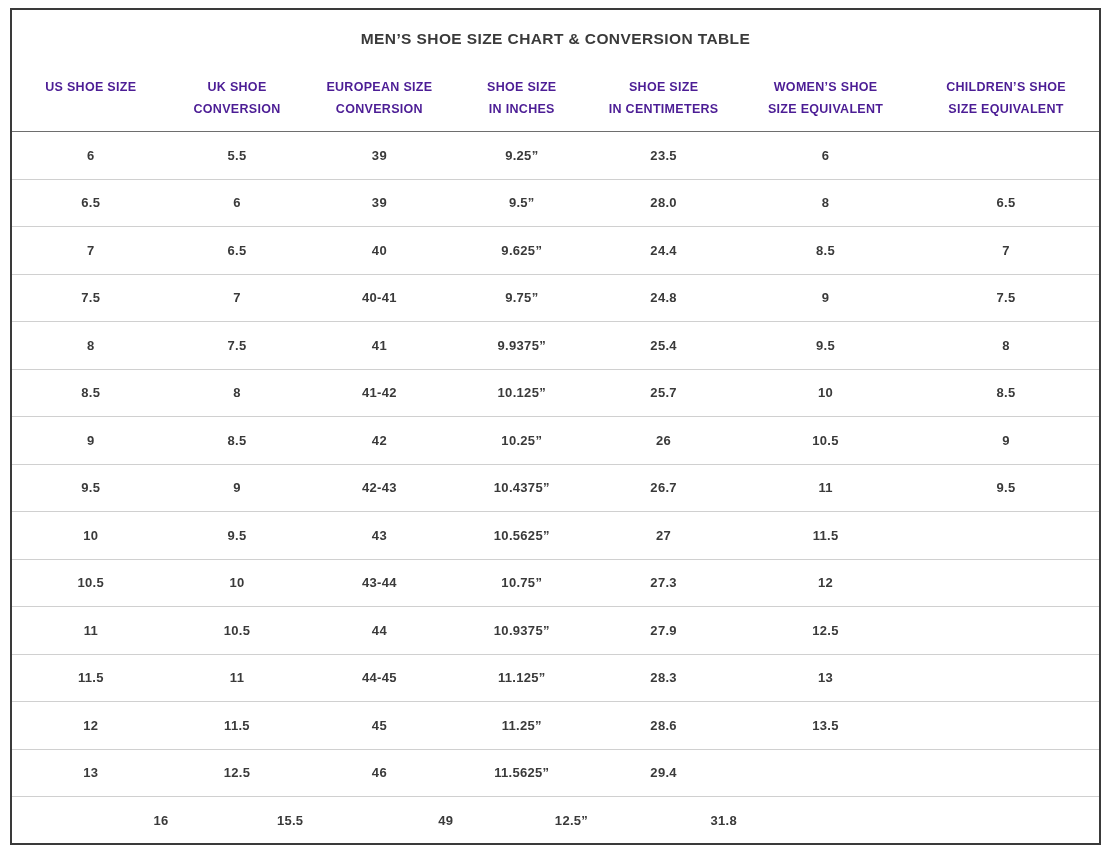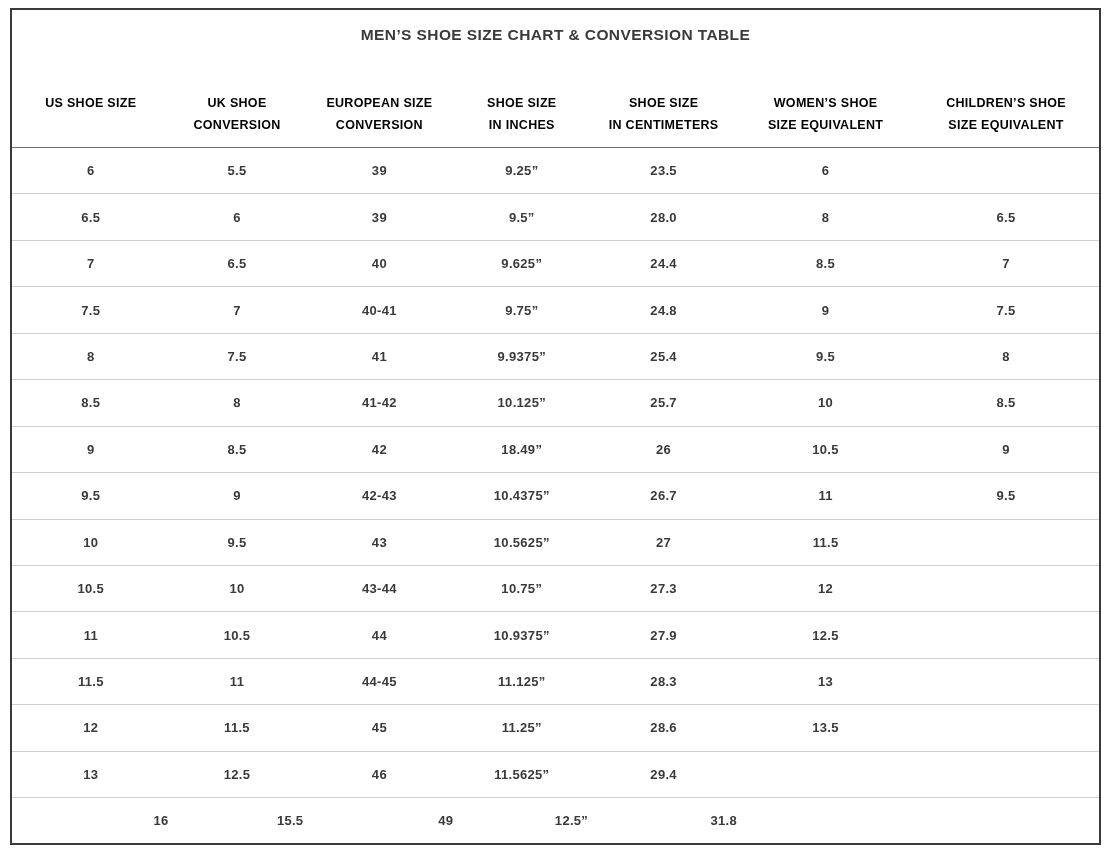--- a/index.html
+++ b/index.html
@@ -23,23 +23,22 @@
     bottom: 7px;
     border: 2px solid #3a3a3a;
     box-sizing: border-box;
     display: flex;
     flex-direction: column;
     background: #ffffff;
   }
   .title-bar {
     flex: 0 0 58px;
     display: flex;
-    align-items: flex-start;
+    align-items: center;
     justify-content: center;
-    margin-top: 16px;
   }
   .title {
     font-size: 15.5px;
     font-weight: bold;
     color: #3a3a3a;
     letter-spacing: 0.4px;
   }
   .table-area {
     flex: 1;
     display: flex;
@@ -49,21 +48,21 @@
     height: 100%;
     border-collapse: collapse;
     table-layout: fixed;
   }
   table.size-table thead th {
     vertical-align: top;
     padding-top: 8px;
     height: 54px;
     font-size: 12.5px;
     font-weight: bold;
-    color: #000000;
+    color: #4c1d95;
     letter-spacing: 0.3px;
     line-height: 22px;
     text-align: center;
     border-bottom: 1px solid #6e6e6e;
   }
   table.size-table tbody td {
     text-align: center;
     vertical-align: middle;
     font-size: 13px;
     font-weight: bold;
@@ -178,21 +177,21 @@
               <td>41-42</td>
               <td>10.125”</td>
               <td>25.7</td>
               <td>10</td>
               <td>8.5</td>
             </tr>
             <tr>
               <td>9</td>
               <td>8.5</td>
               <td>42</td>
-              <td>18.49”</td>
+              <td>10.25”</td>
               <td>26</td>
               <td>10.5</td>
               <td>9</td>
             </tr>
             <tr>
               <td>9.5</td>
               <td>9</td>
               <td>42-43</td>
               <td>10.4375”</td>
               <td>26.7</td>

